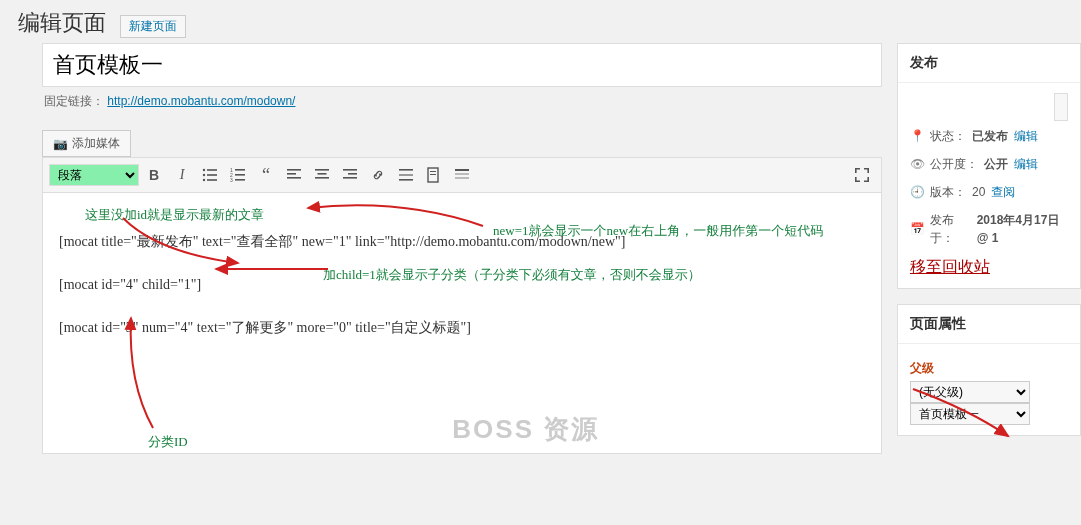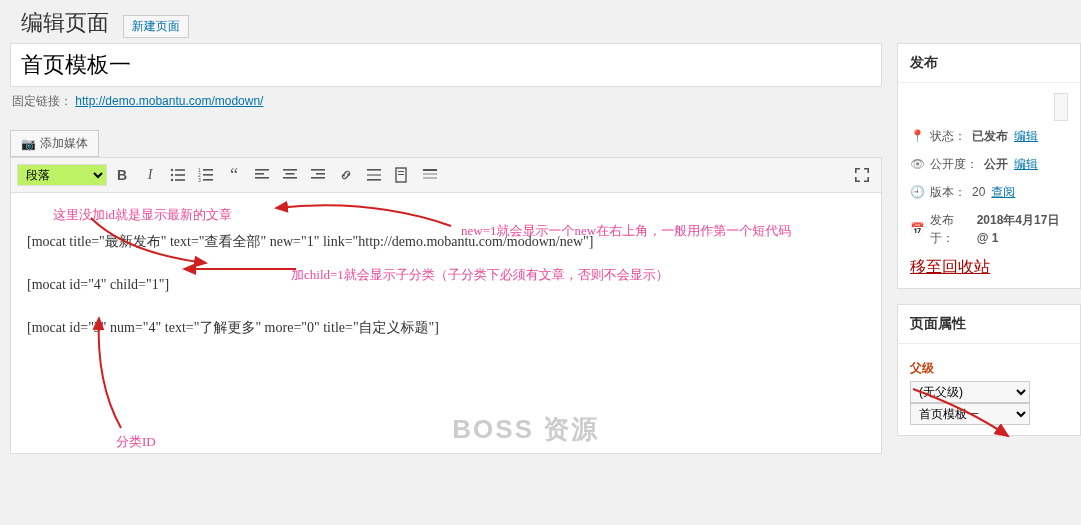--- a/index.html
+++ b/index.html
@@ -1,46 +1,46 @@
 <!DOCTYPE html>
 <html><head>
 <meta charset="utf-8">
 <style>
 * { box-sizing: border-box; margin: 0; padding: 0; }
 body { font-family: -apple-system, "Segoe UI", Arial, "Microsoft YaHei", sans-serif; font-size: 13px; color: #333; background: #f1f1f1; width: 1081px; position: relative; }
-.header-row { padding: 8px 11px 5px; margin-left: 10px; }
+.header-row { padding: 8px 18px 5px; }
 .page-heading { font-size: 22px; font-weight: 400; display: inline-block; margin-right: 10px; }
 .btn-new { display: inline-block; padding: 2px 8px; border: 1px solid #ccc; background: #f7f7f7; color: #0073aa; font-size: 12px; vertical-align: middle; cursor: pointer; }
-.main { display: flex; padding: 0 0 0 10px; }
+.main { display: flex; padding: 0 0 0 10px; margin-left: 32px; }
 .left { flex: 1; min-width: 0; }
 .right { width: 184px; margin-left: 15px; }
 .title-input { width: 100%; padding: 8px 10px; font-size: 22px; border: 1px solid #ddd; background: #fff; }
 .permalink { font-size: 12px; color: #666; padding: 6px 2px 10px; }
 .permalink a { color: #0073aa; text-decoration: underline; }
 .media-row { margin-top: 10px; display: flex; align-items: center; }
 .btn-media { padding: 4px 10px; border: 1px solid #ccc; background: #f7f7f7; color: #555; font-size: 12px; cursor: pointer; display: inline-flex; align-items: center; gap: 4px; }
 .tabs { margin-left: auto; }
 .tab { display: inline-block; padding: 6px 12px; border: 1px solid #ddd; background: #ebebeb; color: #666; font-size: 12px; cursor: pointer; }
 .tab.active { background: #f5f5f5; border-bottom-color: #f5f5f5; color: #555; }
 .editor-box { border: 1px solid #ddd; background: #fff; }
 .toolbar { background: #f5f5f5; border-bottom: 1px solid #ddd; padding: 4px 6px; display: flex; align-items: center; gap: 2px; }
-.fmt-select { font-size: 12px; padding: 2px 4px; border: 1px solid #ddd; background: #bef264; min-width: 90px; }
+.fmt-select { font-size: 12px; padding: 2px 4px; border: 1px solid #ddd; background: #86efac; min-width: 90px; }
 .tbtn { width: 26px; height: 26px; display: inline-flex; align-items: center; justify-content: center; font-size: 14px; color: #555; cursor: pointer; border: 1px solid transparent; }
 .tbtn svg { width: 16px; height: 16px; fill: #555; }
 .spacer { flex: 1; }
 .editor-content { padding: 20px 16px 60px; font-family: Georgia, "Times New Roman", serif; font-size: 14px; color: #333; line-height: 2.2; min-height: 260px; position: relative; }
 .editor-content p { margin-bottom: 12px; }
-.annot { color: #ec4899; font-family: SimSun, "Songti SC", serif; font-size: 13px; position: absolute; white-space: nowrap; }
+.annot { color: #15803d; font-family: SimSun, "Songti SC", serif; font-size: 13px; position: absolute; white-space: nowrap; }
 .watermark { position: absolute; left: 50%; top: 412px; transform: translateX(-60%); font-size: 26px; font-weight: bold; color: #ccc; letter-spacing: 2px; pointer-events: none; }
 .panel { background: #fff; border: 1px solid #ddd; margin-bottom: 15px; }
 .panel-title { font-size: 14px; font-weight: bold; padding: 10px 12px; border-bottom: 1px solid #eee; }
 .panel-body { padding: 10px 12px; font-size: 12px; color: #555; }
 .meta-row { display: flex; align-items: center; gap: 6px; margin-bottom: 10px; line-height: 1.5; }
 .meta-row .ico { width: 14px; color: #888; display:inline-flex; }
-.meta-row a { color: #0073aa; text-decoration: underline; cursor: pointer; }
+.meta-row a { color: #0073aa; cursor: pointer; }
 .trash { color: #a00; text-decoration: underline; cursor: pointer; font-size: 16px; }
 .attr-label { font-size: 12px; font-weight: bold; margin: 6px 0 4px; color: #c2410c; }
 .attr-select { width: 100%; font-size: 12px; padding: 2px 4px; border: 1px solid #ccc; background: #f7f7f7; max-width: 120px; }
 .edit-btn-placeholder { float: right; width: 14px; height: 28px; border: 1px solid #ddd; background: #f7f7f7; }
 svg.arrow { position: absolute; pointer-events: none; }
 </style>
 </head>
 <body>
 
 <div class="header-row">

